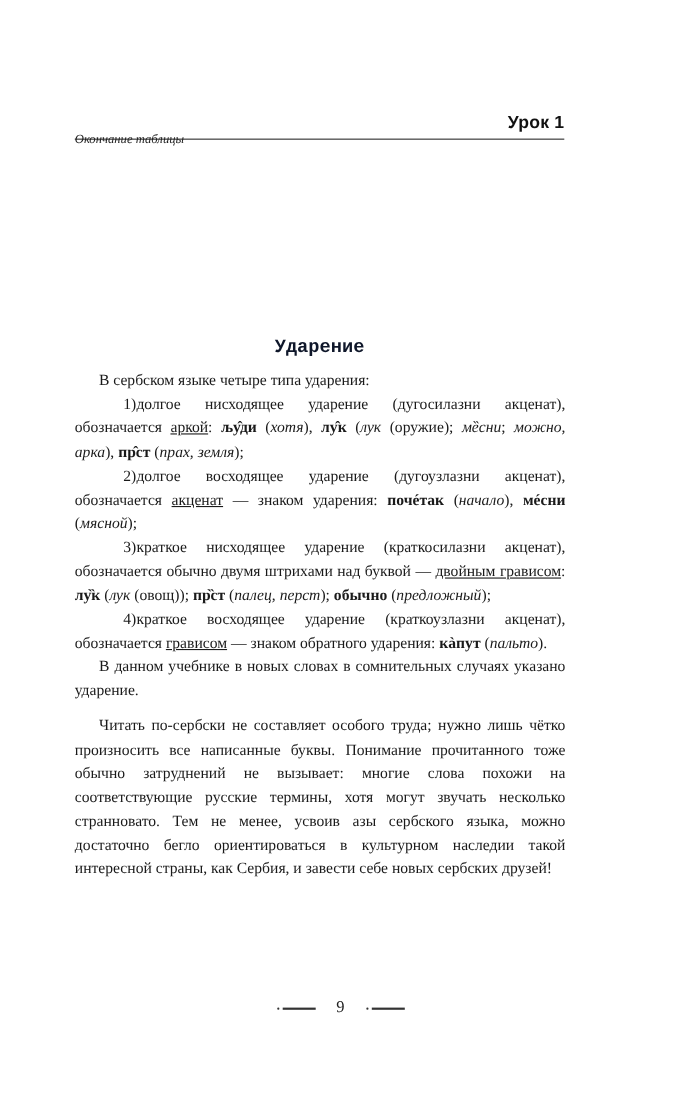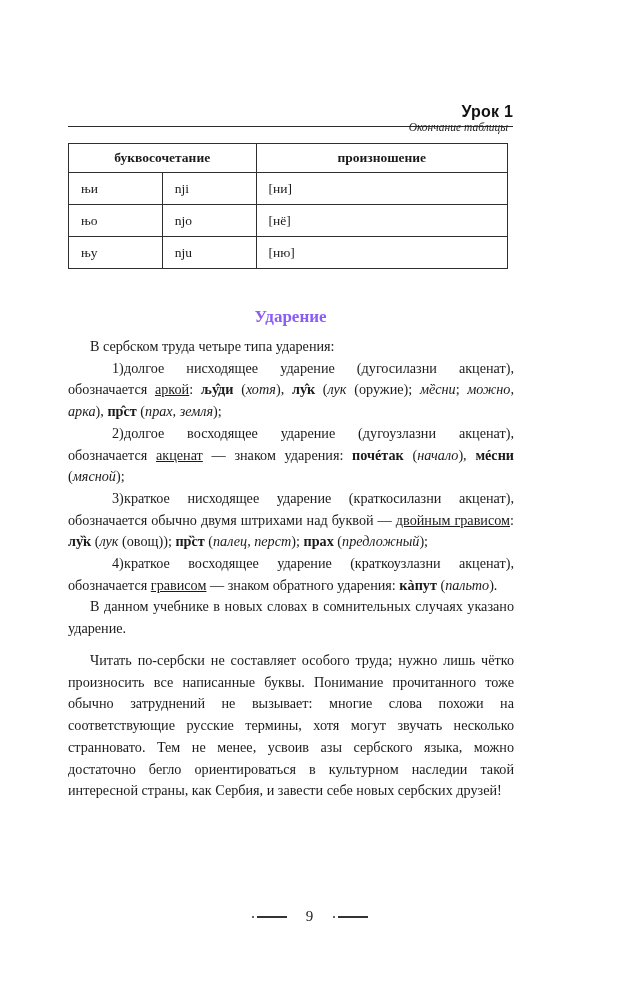--- a/index.html
+++ b/index.html
@@ -46,21 +46,21 @@
     width: 100%;
     height: 0;
   }
 
   
   .table-caption {
     position: absolute;
     left: 68px;
     top: 121px;
     width: 440px;
-    text-align: right;
+    text-align: left;
     font-style: italic;
     font-size: 11.5px;
     color: #1f1f1f;
   }
 
   
   .tbl {
     position: absolute;
     left: 68px;
     top: 143px;
@@ -90,21 +90,22 @@
 
   
   .sec-head {
     position: absolute;
     left: 68px;
     top: 307px;
     width: 445px;
     text-align: center;
     font-weight: bold;
     font-size: 17px;
-    color: #8b5cf6;
+    color: #0f172a;
+    font-family: Liberation Mono, monospace;
   }
 
   
   .body-block {
     position: absolute;
     left: 68px;
     width: 446px;
     font-size: 14.2px;
     line-height: 21.7px;
     text-align: justify;
@@ -169,62 +170,37 @@
 
 <div class="page">
 
   <div class="runhead">
     <div class="runhead-title">Урок 1</div>
     <div class="runhead-rule"></div>
   </div>
 
   <div class="table-caption">Окончание таблицы</div>
 
-  <table class="tbl">
-    <thead>
-      <tr>
-        <th class="col-a" colspan="2">буквосочетание</th>
-        <th class="col-c">произношение</th>
-      </tr>
-    </thead>
-    <tbody>
-      <tr>
-        <td class="col-a">њи</td>
-        <td class="col-b">nji</td>
-        <td class="col-c">[ни]</td>
-      </tr>
-      <tr>
-        <td class="col-a">њо</td>
-        <td class="col-b">njo</td>
-        <td class="col-c">[нё]</td>
-      </tr>
-      <tr>
-        <td class="col-a">њу</td>
-        <td class="col-b">nju</td>
-        <td class="col-c">[ню]</td>
-      </tr>
-    </tbody>
-  </table>
 
   <div class="sec-head">Ударение</div>
 
   <div class="body-block" id="block-1">
 
-    <p>В сербском труда четыре типа ударения:</p>
+    <p>В сербском языке четыре типа ударения:</p>
 
     <p class="num">
       <span class="numlab">1)</span><span>долгое нисходящее ударение (дугосилазни акценат), обозначается </span><u class="u">аркой</u><span>: </span><b>љу̂ди</b> (<i>хотя</i>), <b>лу̂к</b> (<i>лук</i> (оружие); <i>мȅсни</i>; <i>можно, арка</i>), <b>пр̂ст</b> (<i>прах, земля</i>);
     </p>
 
     <p class="num">
       <span class="numlab">2)</span><span>долгое восходящее ударение (дугоузлазни акценат), обозначается </span><u class="u">акценат</u><span> — знаком ударения: </span><b>почéтак</b> (<i>начало</i>), <b>мéсни</b> (<i>мясной</i>);
     </p>
 
     <p class="num">
-      <span class="numlab">3)</span>краткое нисходящее ударение (краткосилазни акце­нат), обозначается обычно двумя штрихами над буквой — <u class="u">двой­ным грависом</u>: <b>лу̏к</b> (<i>лук</i> (овощ)); <b>пр̏ст</b> (<i>палец, перст</i>); <b>прах</b> (<i>предложный</i>);
+      <span class="numlab">3)</span>краткое нисходящее ударение (краткосилазни акце­нат), обозначается обычно двумя штрихами над буквой — <u class="u">двой­ным грависом</u>: <b>лу̏к</b> (<i>лук</i> (овощ)); <b>пр̏ст</b> (<i>палец, перст</i>); <b>обычно</b> (<i>предложный</i>);
     </p>
 
     <p class="num">
       <span class="numlab">4)</span><span>краткое восходящее ударение (краткоузлазни акценат), обозначается </span><u class="u">грависом</u><span> — знаком обратного ударения: </span><b>кàпут</b> (<i>пальто</i>).
     </p>
 
     <p>В данном учебнике в новых словах в сомнительных случаях указано ударение.</p>
   </div>
 
   <div class="body-block" id="block-2">

